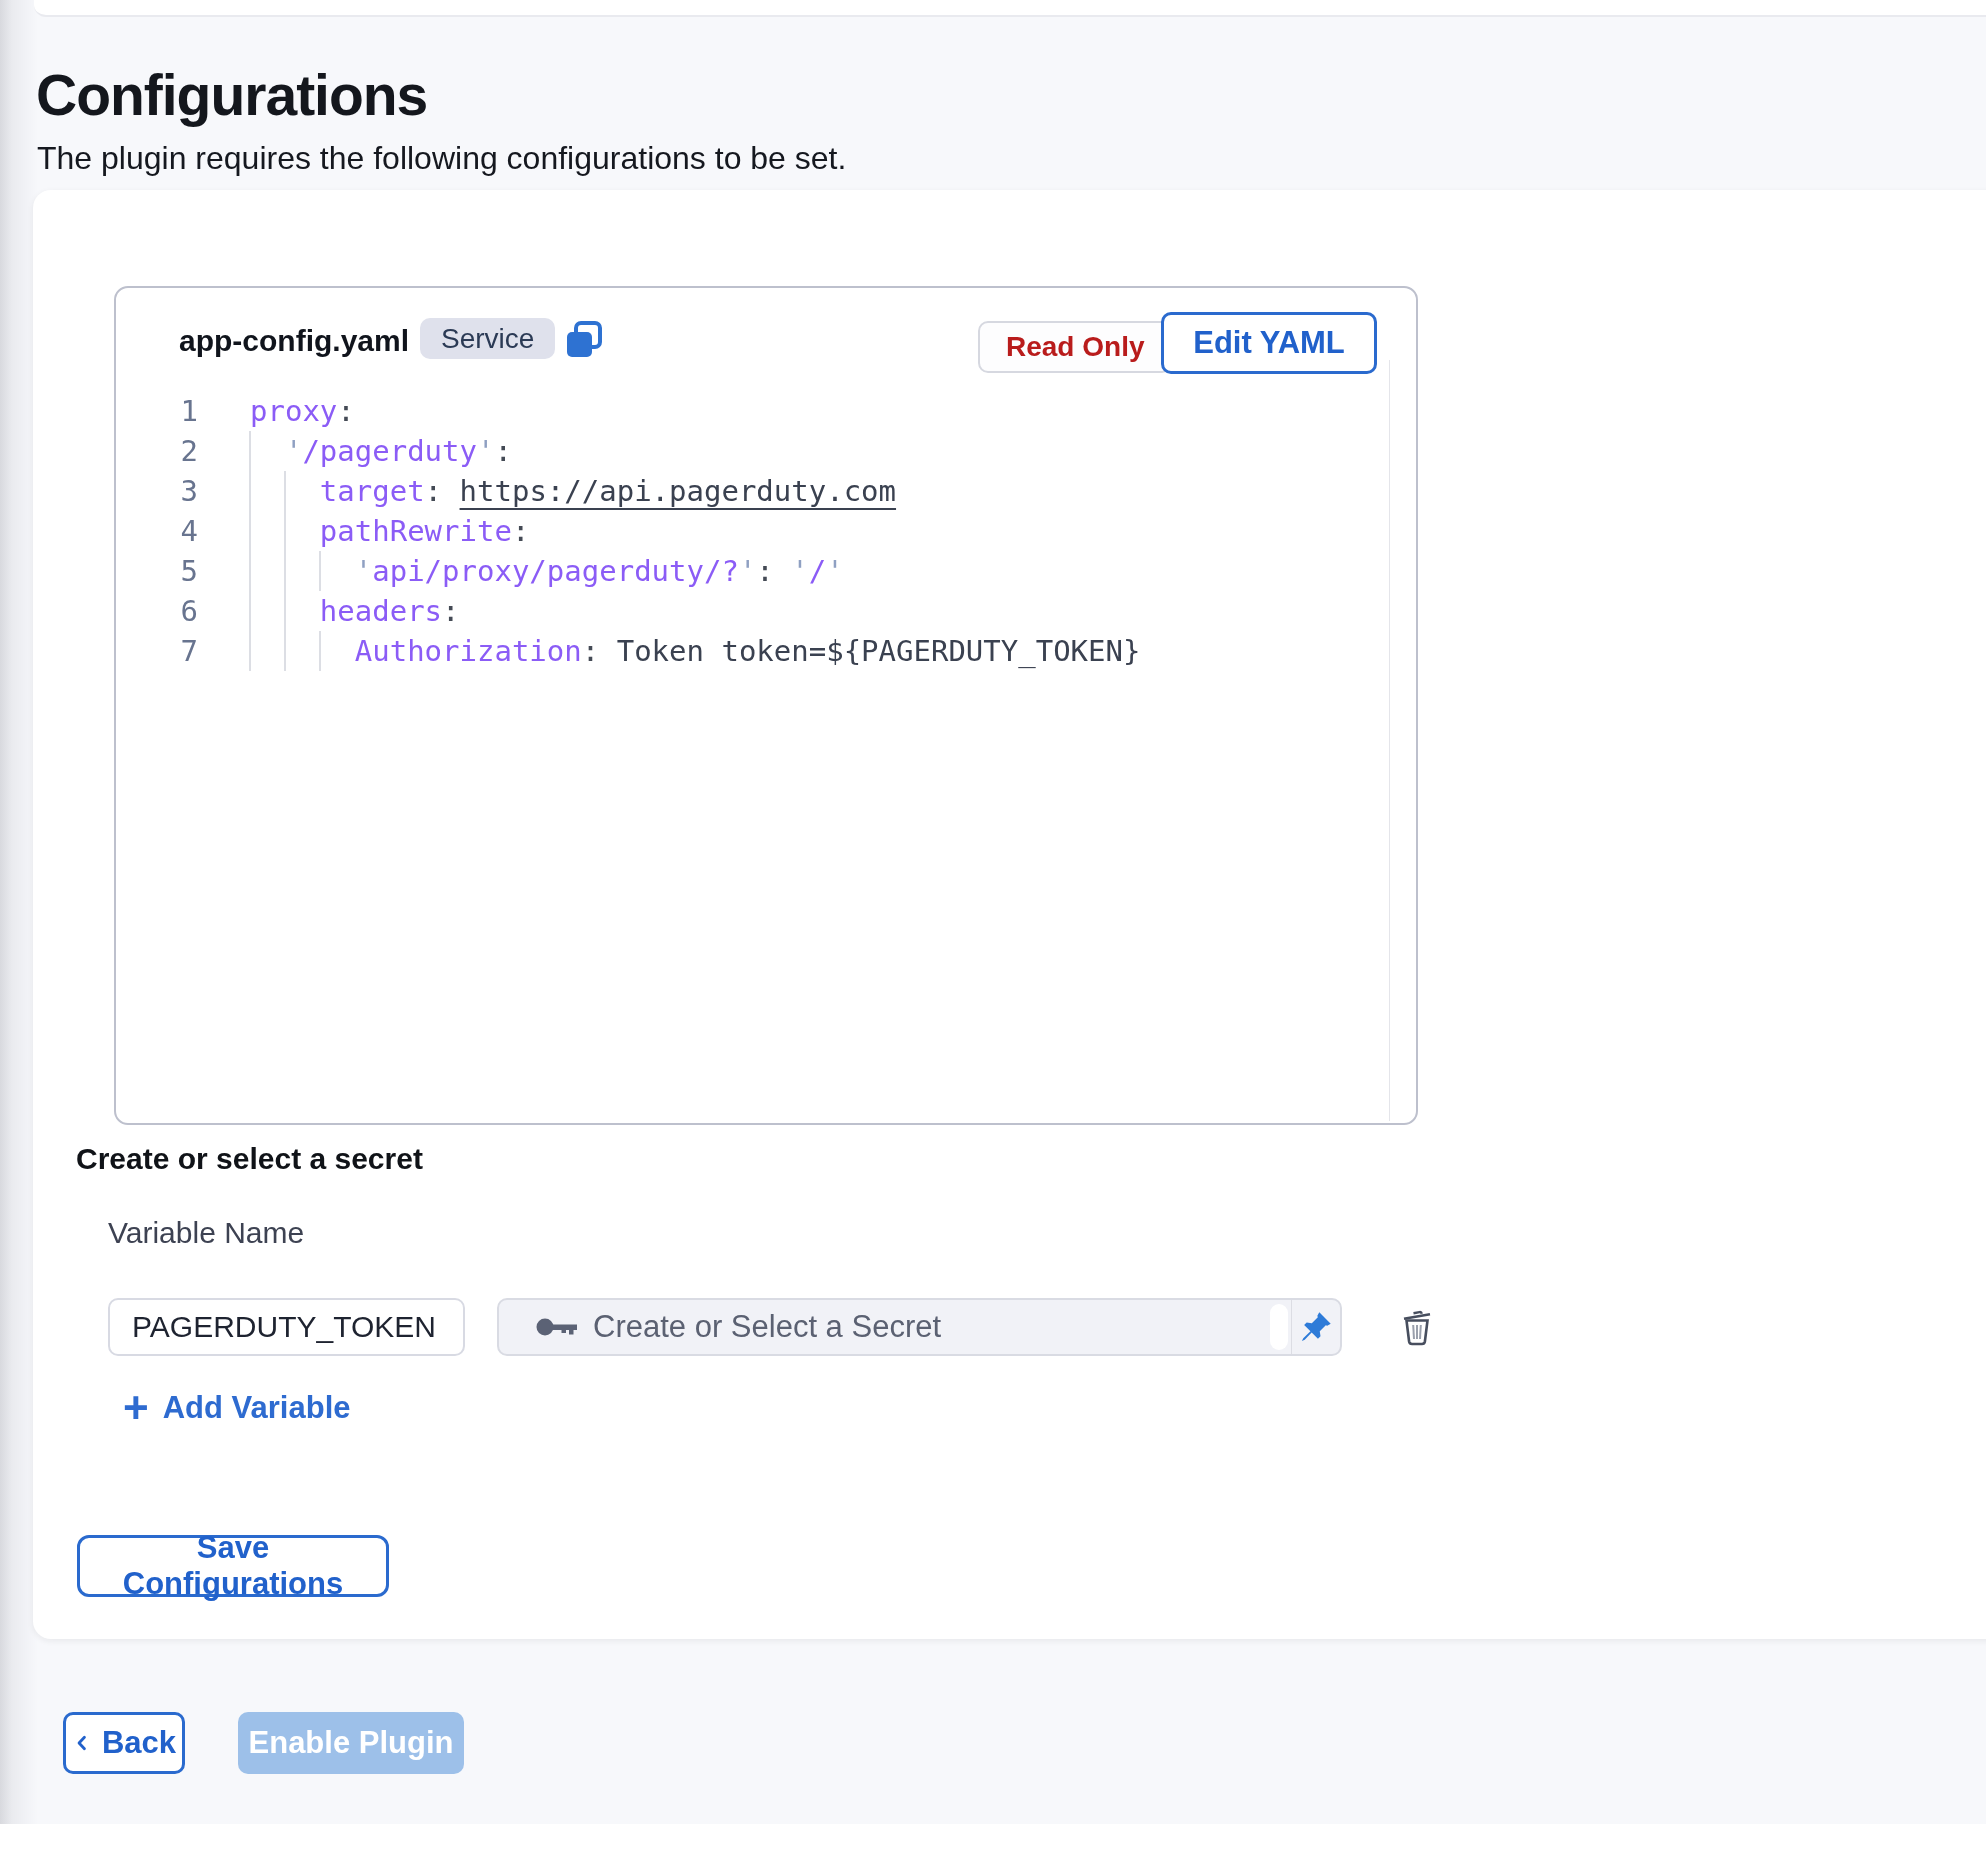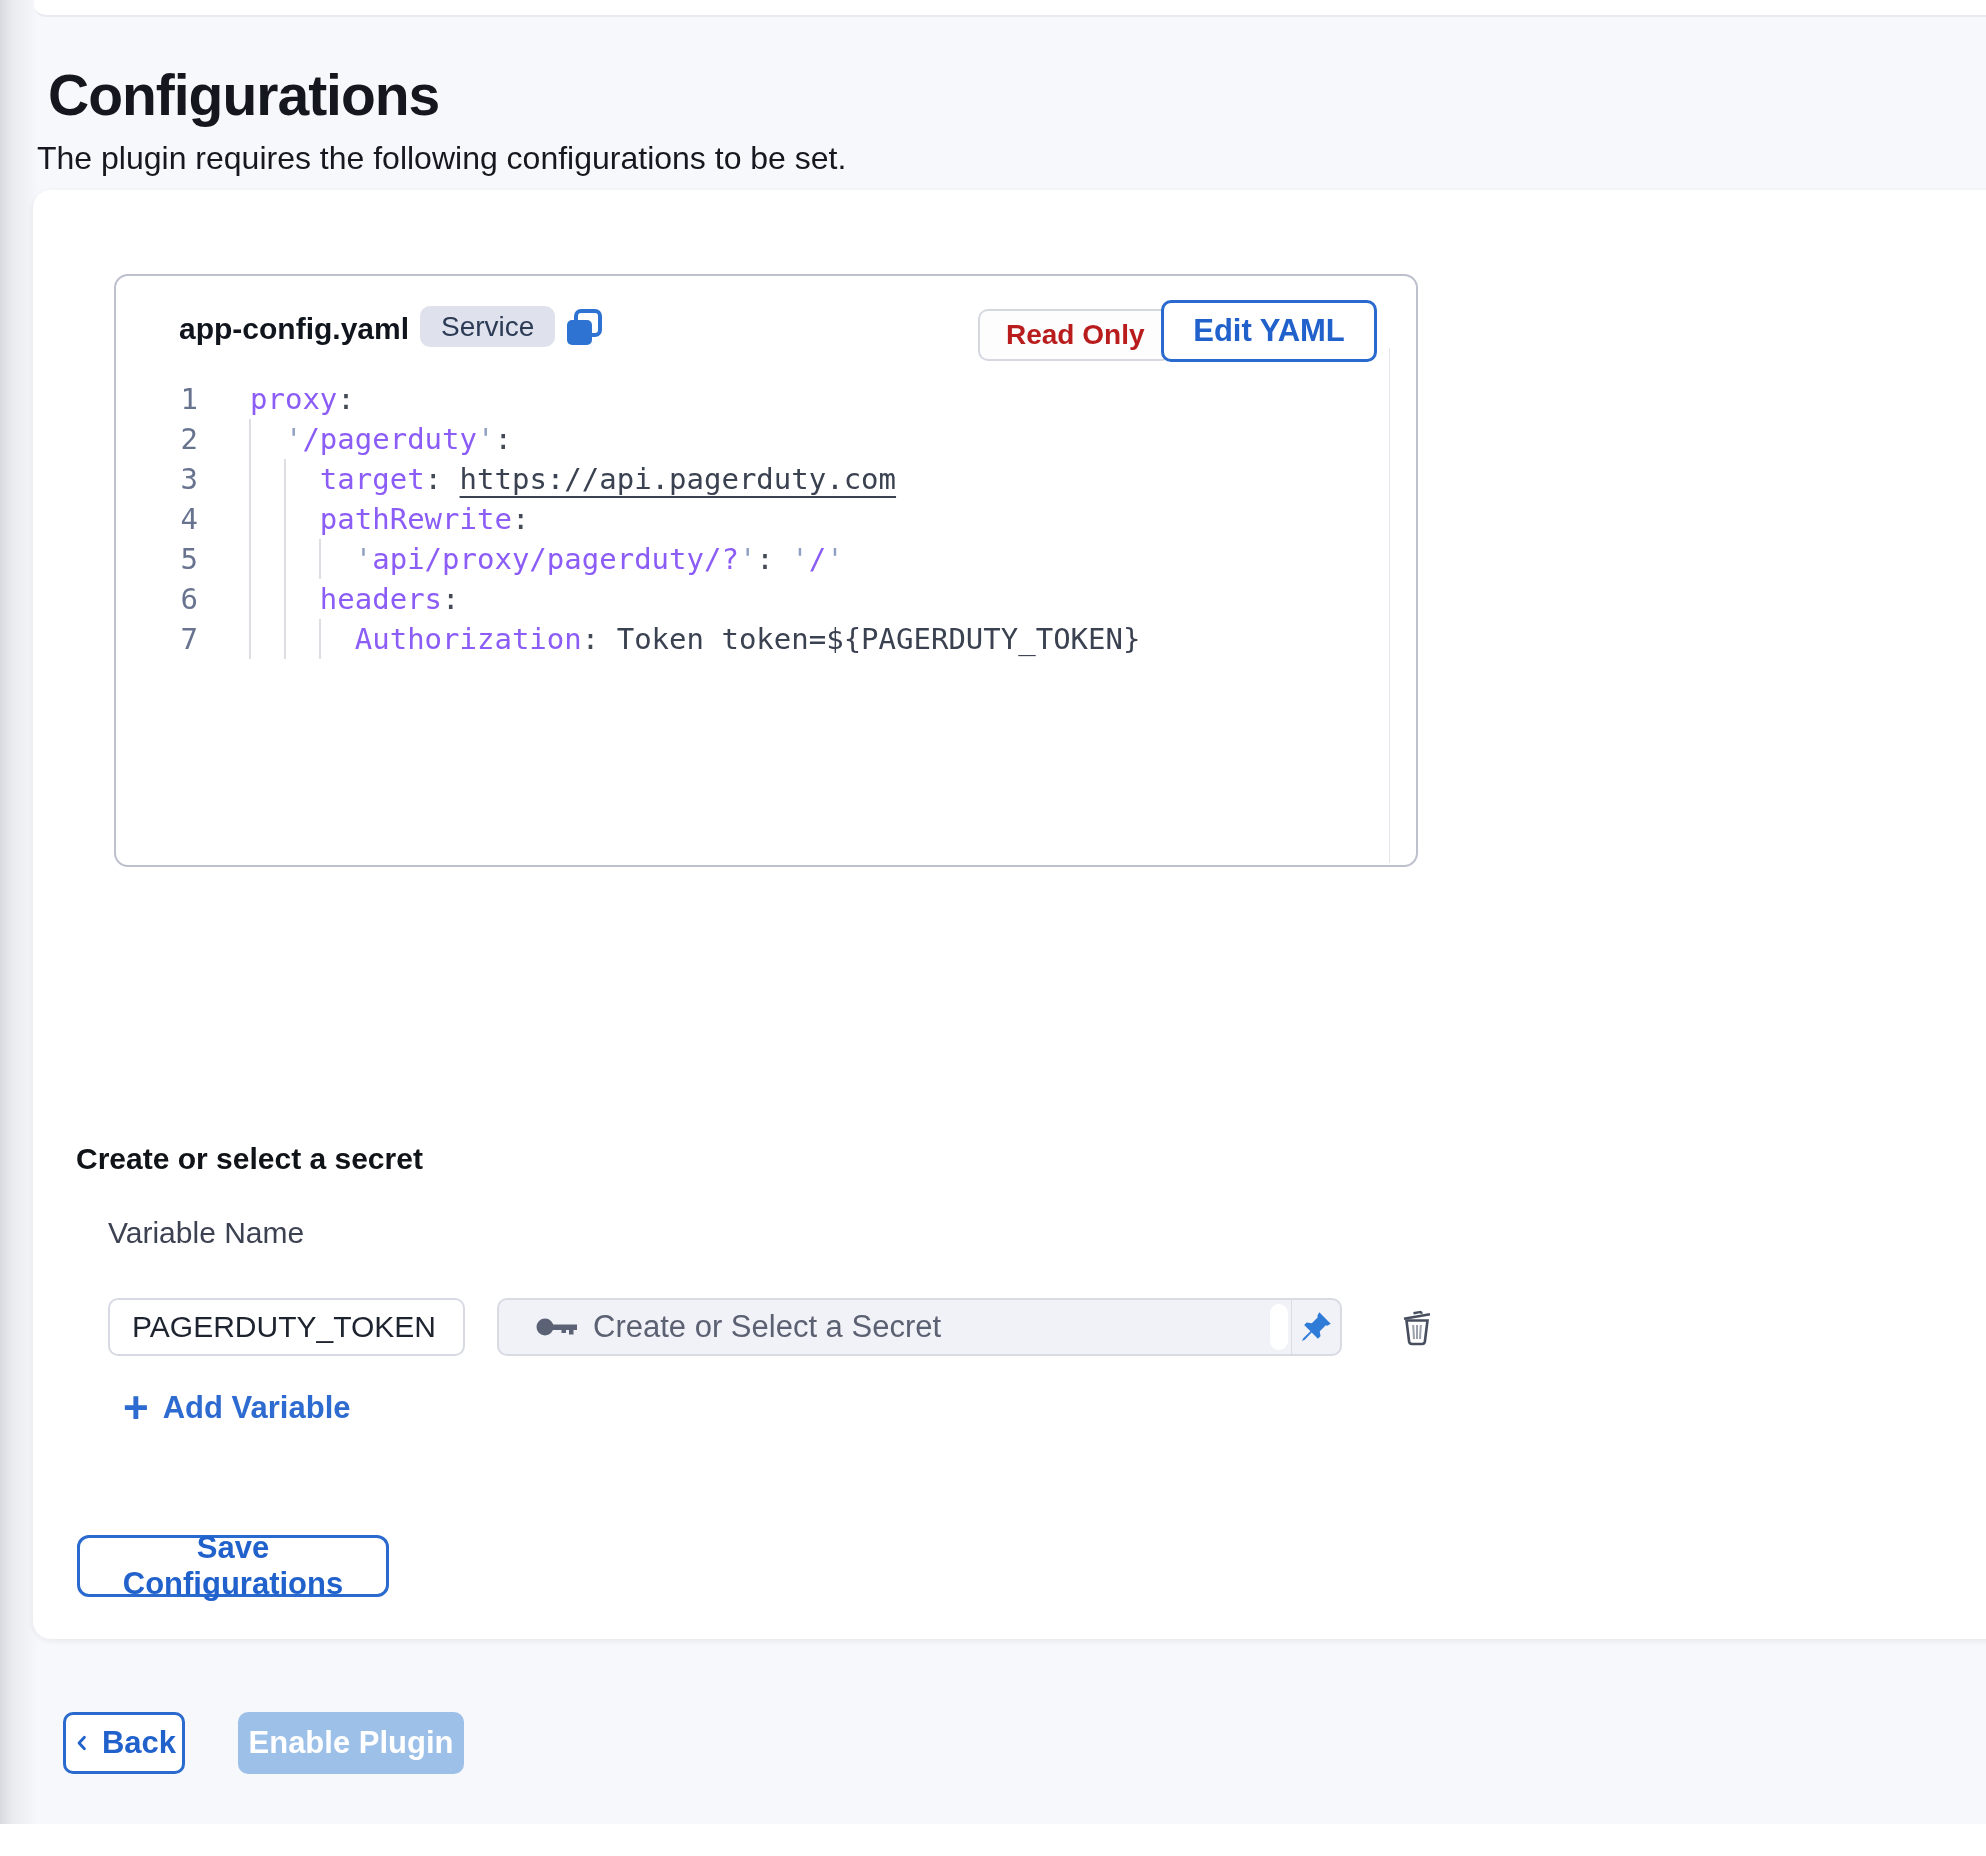--- a/index.html
+++ b/index.html
@@ -8,28 +8,28 @@
 
   
   .left-strip{position:absolute;left:0;top:0;bottom:0;width:38px;
     background:linear-gradient(90deg,#d8d9de 0px,#eaebef 12px,#f1f2f6 26px,rgba(247,248,251,0) 38px);
     pointer-events:none;}
 
   
   .top-bar{position:absolute;left:34px;right:0;top:0;height:15px;background:#ffffff;
     border-bottom:2px solid #e9eaef;border-radius:0 0 0 12px;}
 
-  .page-title{position:absolute;left:48px;top:62px;font-size:57px;font-weight:700;color:#14171d;letter-spacing:-1px;}
+  .page-title{position:absolute;left:36px;top:62px;font-size:57px;font-weight:700;color:#14171d;letter-spacing:-1px;}
   .page-subtitle{position:absolute;left:37px;top:140px;font-size:32px;color:#15181f;}
 
   .outer-card{position:absolute;left:33px;right:-24px;top:190px;height:1449px;background:#ffffff;
     border-radius:18px;box-shadow:0 2px 6px rgba(23,26,33,.07);}
 
   
-  .editor-card{position:absolute;left:81px;top:84px;width:1304px;height:593px;background:#ffffff;
+  .editor-card{position:absolute;left:81px;top:96px;width:1304px;height:839px;background:#ffffff;
     border:2px solid #bdc0cd;border-radius:14px;box-sizing:border-box;}
   .ed-filename{position:absolute;left:63px;top:36px;font-size:30px;font-weight:700;color:#10141c;}
   .ed-badge{position:absolute;left:304px;top:30px;height:41px;line-height:41px;padding:0 21px;
     background:#dfe1ec;border-radius:10px;font-size:28px;color:#2b3a55;}
   .copy-btn{position:absolute;left:447px;top:31px;width:42px;height:42px;cursor:pointer;}
   .readonly-pill{position:absolute;left:862px;top:33px;height:40px;line-height:40px;padding:4px 26px;
     background:#fdfdfe;border:2px solid #d6d8e0;border-radius:10px;font-size:28px;color:#b91c1c;box-sizing:content-box;font-weight:bold;}
   .edit-yaml-btn{position:absolute;left:1045px;top:24px;width:216px;height:62px;background:#ffffff;
     border:3px solid #2a6ace;border-radius:10px;font-size:31px;font-weight:700;color:#2161cb;
     display:flex;align-items:center;justify-content:center;box-sizing:border-box;cursor:pointer;}

